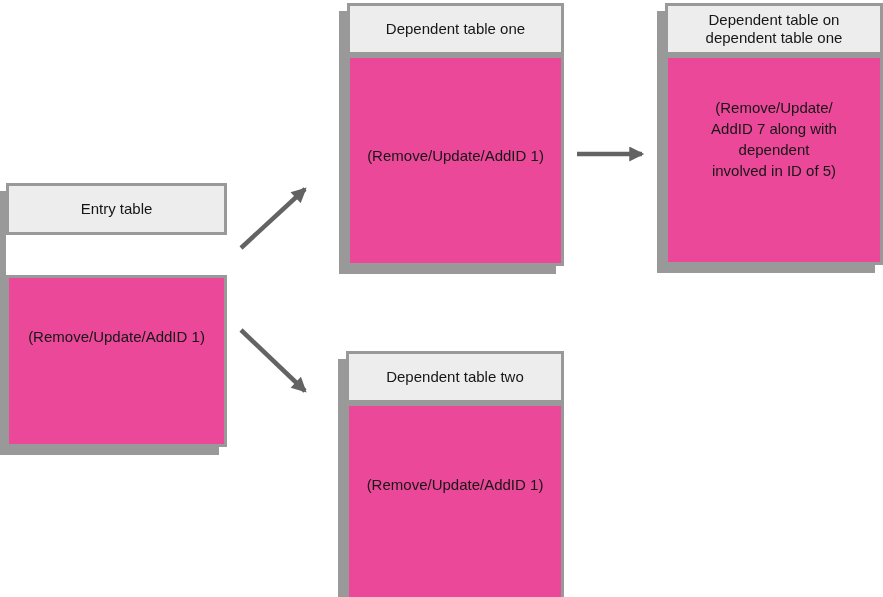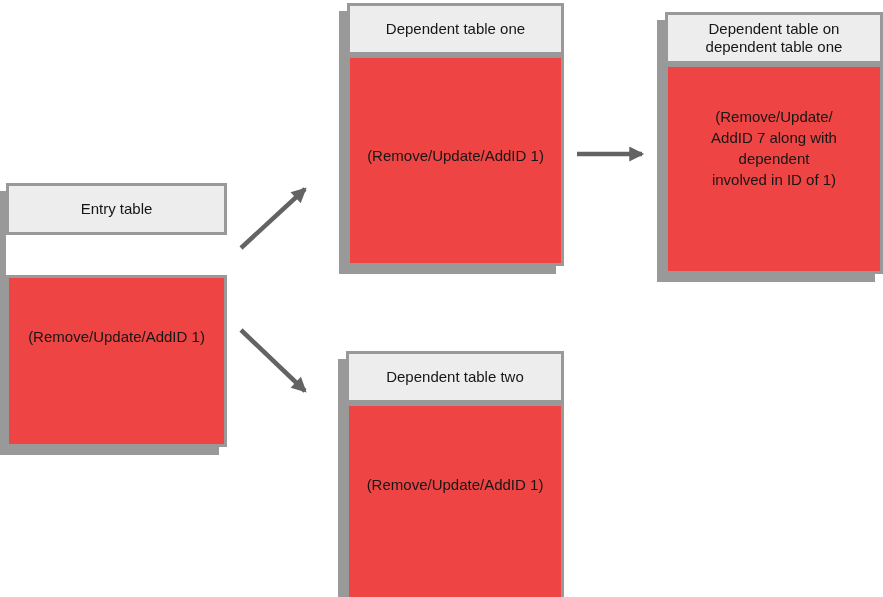--- a/index.html
+++ b/index.html
@@ -39,37 +39,37 @@
     flex-direction: column;
     align-items: center;
     justify-content: center;
     text-align: center;
     font-size: 15px;
     line-height: 18px;
   }
   .tbl-body {
     flex: 1 1 auto;
     border: 3px solid #999999;
-    background: #ef4444;
+    background: #ec4899;
     box-sizing: border-box;
     display: flex;
     flex-direction: column;
     align-items: center;
     justify-content: center;
     text-align: center;
     font-size: 15px;
     line-height: 21px;
   }
   .tbl-body .lines {
     width: 100%;
   }
   
   .pos-entry        { left: 6px;   top: 183px; width: 221px; height: 264px; gap: 40px; }
   .pos-dep-one      { left: 347px; top: 3px;   width: 217px; height: 263px; }
-  .pos-dep-on-one   { left: 665px; top: 12px;   width: 218px; height: 262px; }
+  .pos-dep-on-one   { left: 665px; top: 3px;   width: 218px; height: 262px; }
   .pos-dep-two      { left: 346px; top: 323px; width: 218px; height: 264px; margin-top: 28px; }
   
   .shift-25 { transform: translateY(-25px); }
   .shift-21 { transform: translateY(-21px); }
   .shift-5  { transform: translateY(-5px); }
 </style>
 </head>
 <body>
 
 <div class="canvas">
@@ -110,21 +110,21 @@
   <div class="tbl pos-dep-on-one">
     <div class="tbl-header">
       <div>Dependent table on</div>
       <div>dependent table one</div>
     </div>
     <div class="tbl-body">
       <div class="lines shift-21">
         <div>(Remove/Update/</div>
         <div>AddID 7 along with</div>
         <div>dependent</div>
-        <div>involved in ID of 1)</div>
+        <div>involved in ID of 5)</div>
       </div>
     </div>
   </div>
 
   <div class="tbl pos-dep-two">
     <div class="tbl-header">
       <div>Dependent table two</div>
     </div>
     <div class="tbl-body">
       <div class="lines shift-25">

